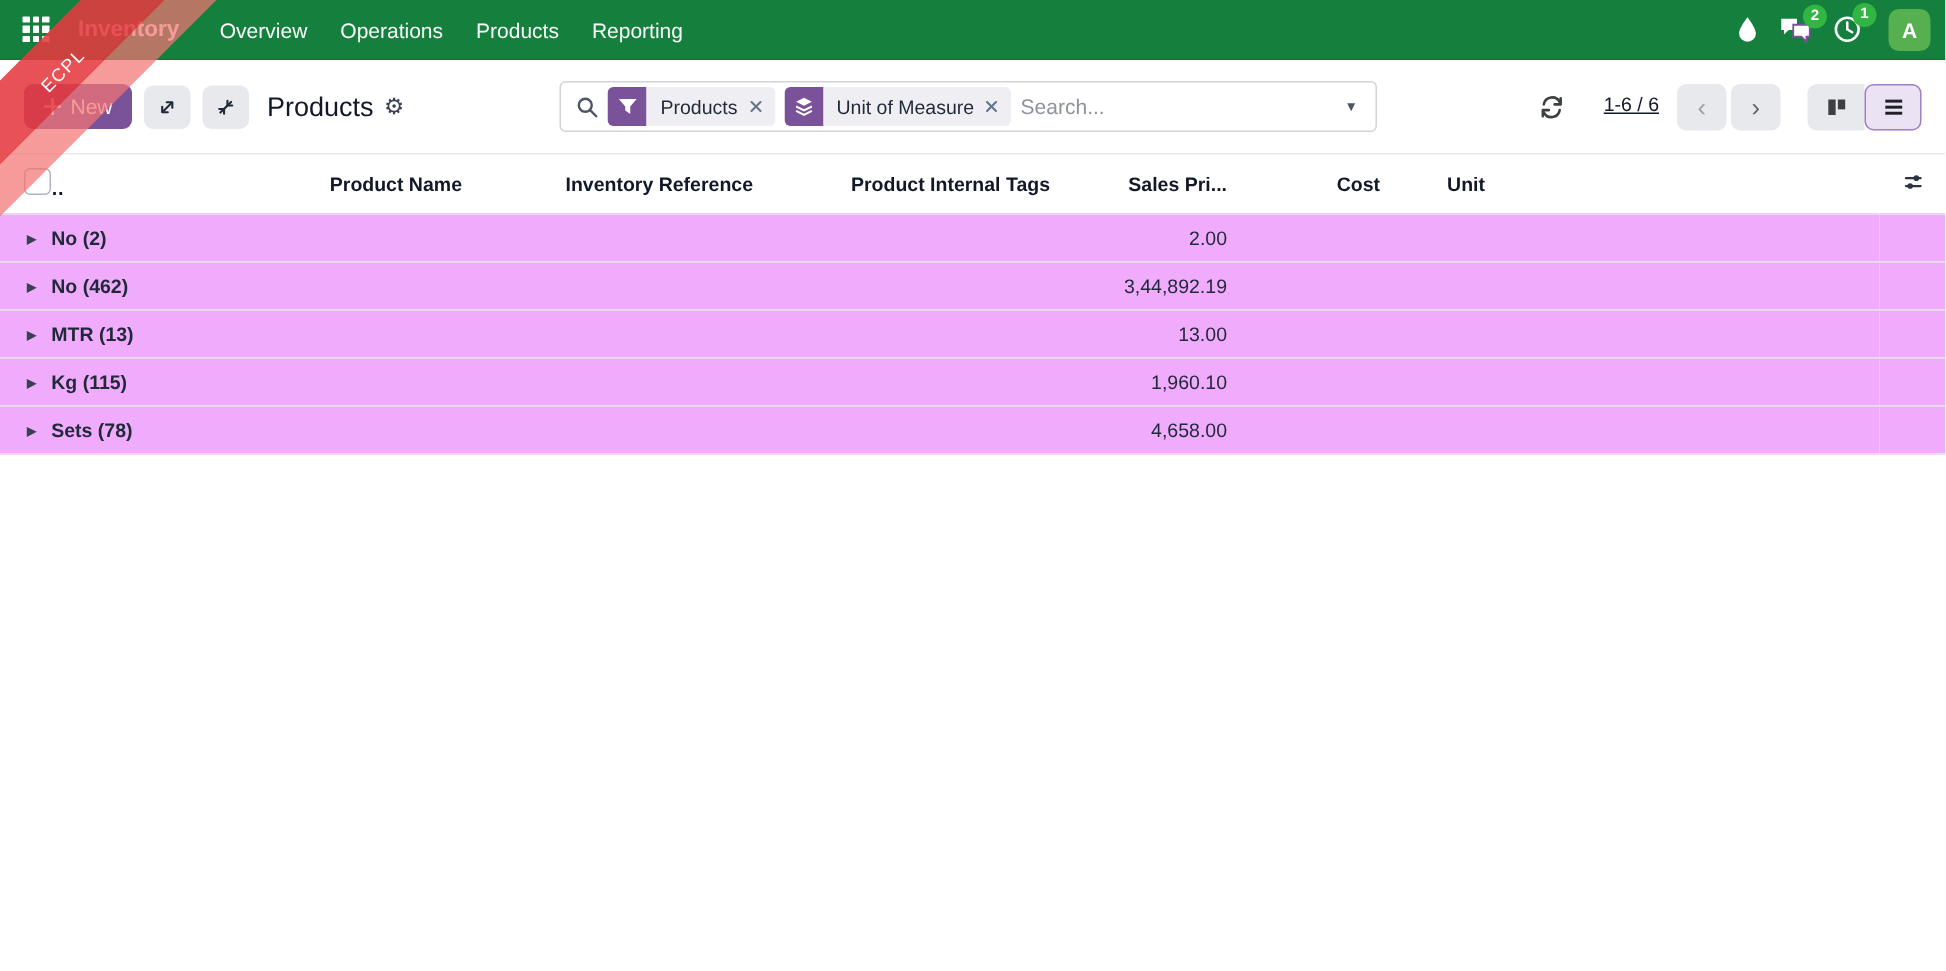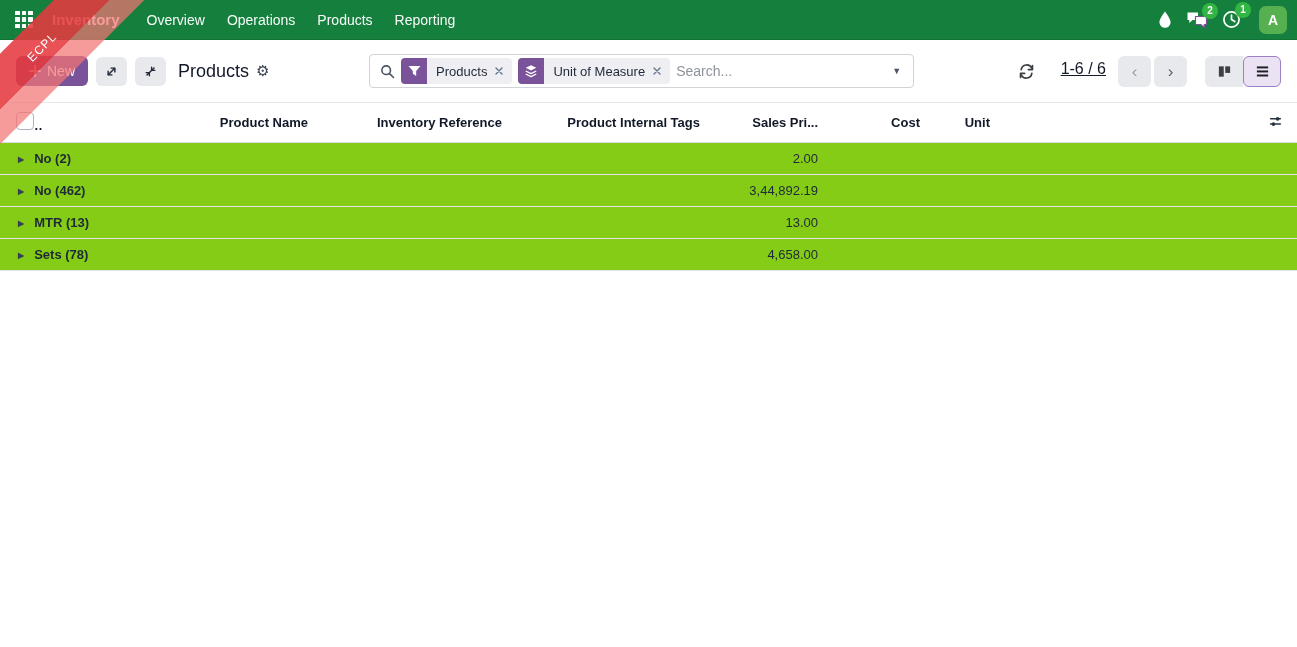--- a/index.html
+++ b/index.html
@@ -76,21 +76,21 @@
   .facet { display: flex; align-items: stretch; height: 26px; border-radius: 4px; overflow: hidden; flex: none; cursor: pointer; }
   .facet-ic { width: 26px; background: #7a5299; display: flex; align-items: center; justify-content: center; }
   .facet-label { background: #efeef3; display: flex; align-items: center; padding: 0 9px; font-size: 13px; color: #1f2937; gap: 8px; white-space: nowrap; }
   .facet-x { display: flex; align-items: center; cursor: pointer; }
   .search-input { border: none; outline: none; flex: 1; min-width: 40px; font-size: 14px; color: #111827; background: transparent; }
   .search-input::placeholder { color: #8e939b; }
   .caret-btn { color: #4b5563; font-size: 9px; padding-left: 10px; cursor: pointer; line-height: 1; }
 
   .cp-right { margin-left: auto; display: flex; align-items: center; }
   .refresh-btn { background: none; border: none; cursor: pointer; display: flex; padding: 4px; }
-  .pager-text { font-size: 16px; color: #111827; margin: 0 12px 4px 22px; white-space: nowrap; text-decoration: underline; }
+  .pager-text { font-size: 13px; color: #111827; margin: 0 12px 4px 22px; white-space: nowrap; text-decoration: underline; }
   .pg-btns { display: flex; gap: 3px; margin-right: 18px; }
   .pg-btn {
     width: 33px; height: 31px; background: #e7e9ec; border: none; border-radius: 6px;
     font-size: 17px; line-height: 1; cursor: pointer;
     display: flex; align-items: center; justify-content: center;
   }
   .pg-prev { color: #9aa0a6; }
   .pg-next { color: #5f6368; }
   .switcher { display: flex; }
   .sw-btn {
@@ -102,21 +102,21 @@
 
   
   table.list { width: 100%; border-collapse: collapse; table-layout: fixed; }
   thead tr { height: 40px; border-top: 1px solid #e7e7ee; border-bottom: 1px solid #dcdce4; }
   th { font-size: 13px; font-weight: 700; color: #111827; padding: 0 10px; white-space: nowrap; overflow: hidden; text-overflow: ellipsis; cursor: pointer; margin-top: 28px; }
   th.al-r { text-align: right; }
   th.al-l { text-align: right; }
   .cb-cell { padding-left: 16px; text-align: left; }
   .checkbox { width: 18px; height: 18px; border: 1px solid #aeb4bc; border-radius: 4px; background: #fff; cursor: pointer; display: inline-block; }
   .cols-btn { text-align: right; padding-right: 14px; cursor: pointer; }
-  tbody tr { height: 32px; border-bottom: 1px solid #e3e3ec; background: #84cc16; cursor: pointer; }
+  tbody tr { height: 32px; border-bottom: 1px solid #e3e3ec; background: #f0abfc; cursor: pointer; }
   td { font-size: 13px; color: #1f2937; padding: 0 10px; white-space: nowrap; }
   .group-cell { padding-left: 18px; font-weight: 700; }
   .row-caret { font-size: 8px; color: #374151; margin-right: 10px; display: inline-block; vertical-align: 1px; }
   .num-cell { text-align: right; font-weight: 500; }
 </style>
 </head>
 <body>
 
 <nav class="navbar">
   <div class="apps-btn">
@@ -325,20 +325,30 @@
       <td class="group-cell" colspan="2"><span class="row-caret">▶</span><span>MTR (13)</span></td>
       <td></td>
         <td></td>
       <td class="num-cell">13.00</td>
       <td></td>
         <td></td>
         <td></td>
         <td></td>
     </tr>
     <tr>
+      <td class="group-cell" colspan="2"><span class="row-caret">▶</span><span>Kg (115)</span></td>
+      <td></td>
+        <td></td>
+      <td class="num-cell">1,960.10</td>
+      <td></td>
+        <td></td>
+        <td></td>
+        <td></td>
+    </tr>
+    <tr>
       <td class="group-cell" colspan="2"><span class="row-caret">▶</span><span>Sets (78)</span></td>
       <td></td>
         <td></td>
       <td class="num-cell">4,658.00</td>
       <td></td>
         <td></td>
         <td></td>
         <td></td>
     </tr>
   </tbody>

